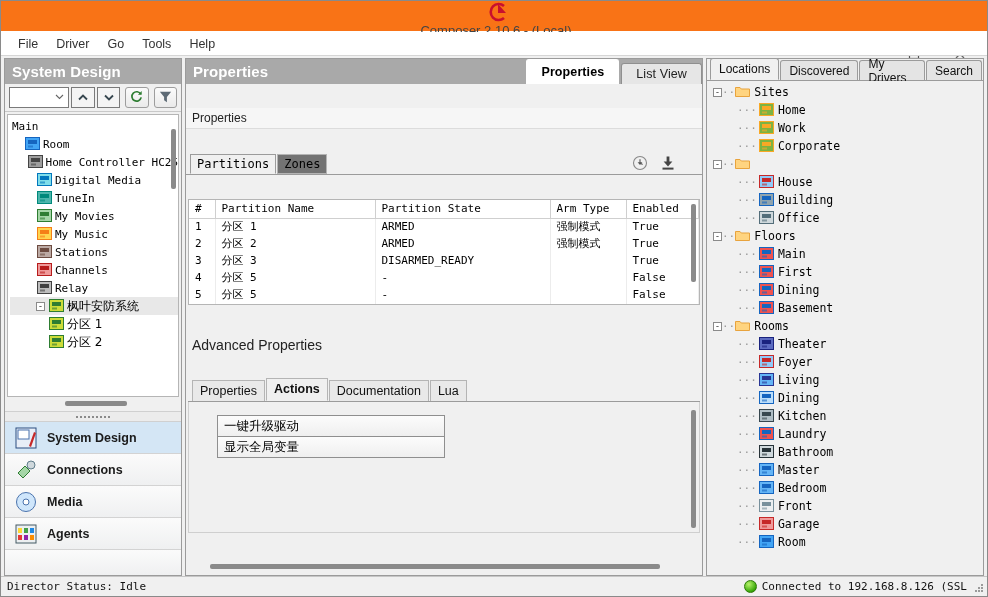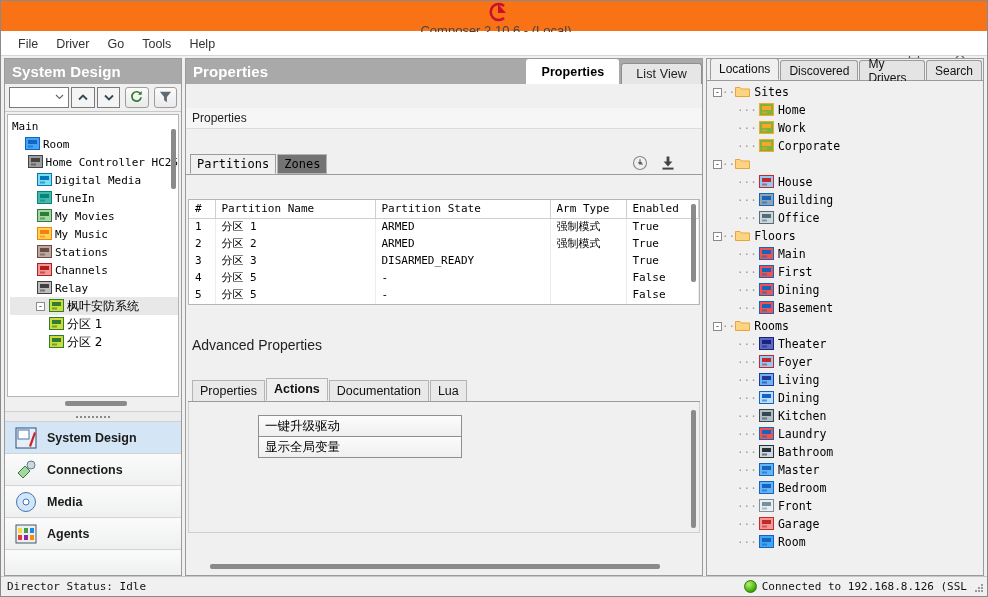--- a/index.html
+++ b/index.html
@@ -243,21 +243,21 @@
   .atab {
     font-size:12.5px; color:#111; padding: 2px 7px 3px 7px; height:21px;
     display:flex; align-items:center; border:1px solid #b4b4b4;
     background:#e9e9e9; margin-right:1px; border-bottom:none;
   }
   .atab.active { background:#f0f0f0; font-weight:bold; height:23px; border-bottom:1px solid #f0f0f0; }
   .adv-content {
     flex:1 1 auto; background:#f0f0f0; border:1px solid #cfcfcf; border-top:none;
     position:relative; min-height:0; padding: 14px 0 0 28px;
   }
-  .act-list { width: 204px; margin-left: 41px; }
+  .act-list { width: 228px; }
   .act-btn {
     height: 22px; border:1px solid #8f8f8f;
     background: linear-gradient(#fcfcfc,#efefef);
     display:flex; align-items:center; padding-left:6px;
     font-family:"DejaVu Sans", sans-serif; font-size:12.5px; color:#000;
     margin-top:-1px;
   }
   .act-btn.hl { outline: 2px solid #e60000; outline-offset: 1px; position:relative; z-index:2; }
   .adv-vscroll { position:absolute; right:3px; top:8px; width:5px; background:#8a8a8a; border-radius:2px; }
   .center-hscroll {

